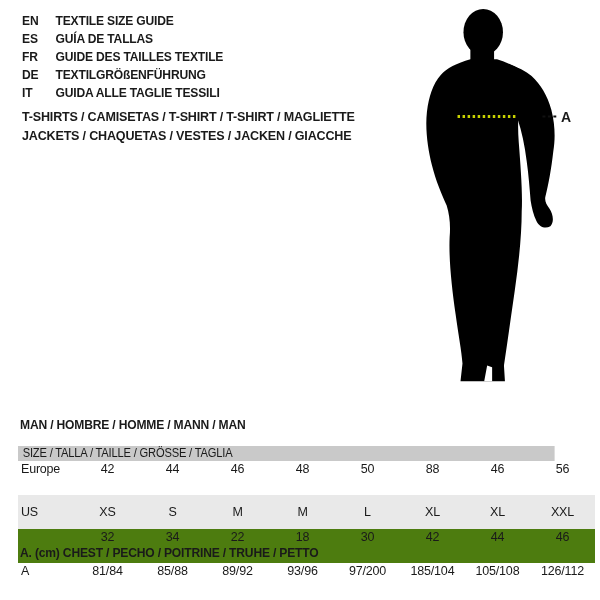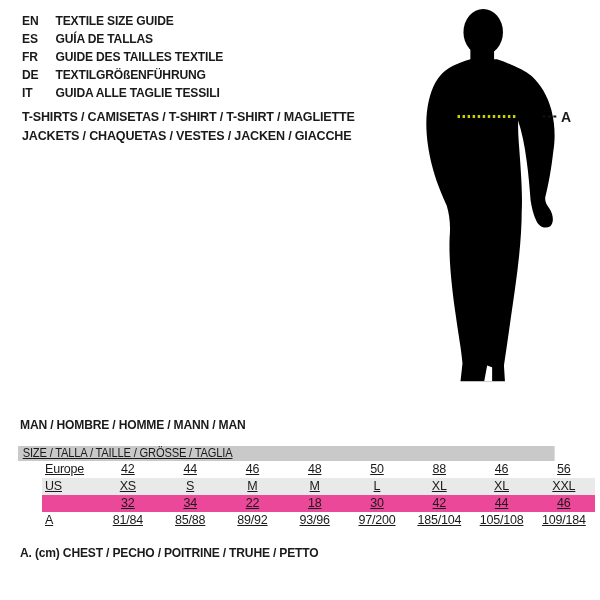--- a/index.html
+++ b/index.html
@@ -8,23 +8,23 @@
   .condensed{transform:scaleX(0.93);transform-origin:0 0;}
   .lang-block{position:absolute;left:22px;top:12px;}
   .lang-row{display:flex;height:18px;line-height:18px;font-weight:bold;font-size:13px;letter-spacing:-0.2px;}
   .lang-code{width:36px;}
   .garment-lines{position:absolute;left:22px;top:107px;font-weight:bold;font-size:13.5px;
                  line-height:19px;letter-spacing:-0.2px;}
   .figure-area{position:absolute;left:410px;top:5px;width:180px;height:390px;}
   .figure-area svg{position:absolute;left:0;top:0;}
   .measure-label{position:absolute;left:151px;top:104px;font-weight:bold;font-size:14px;}
   .section-title{position:absolute;left:20px;top:417px;font-weight:bold;font-size:13px;letter-spacing:-0.2px;}
-  .size-table{position:absolute;left:18px;top:446px;width:577px;font-size:12.5px;letter-spacing:-0.2px;text-decoration:underline;}
+  .size-table{position:absolute;left:18px;top:446px;width:577px;font-size:12.5px;letter-spacing:-0.2px;}
   .size-table-header{height:15px;line-height:15px;padding-left:5px;font-size:12px;}
-  .size-row{display:flex;height:17px;line-height:17px;margin-left:24px;}
+  .size-row{display:flex;height:34px;line-height:17px;}
   .size-row-label{width:57px;padding-left:3px;box-sizing:border-box;}
   .size-cell{width:65px;text-align:center;}
   .footnote{position:absolute;left:20px;top:545px;font-weight:bold;font-size:13px;letter-spacing:-0.2px;}
 </style>
 </head>
 <body>
 
 <div class="page">
 
   <div class="lang-block condensed" id="lang-block">
@@ -114,51 +114,51 @@
           <span class="size-row-label">Europe</span>
           <span class="size-cell">42</span>
           <span class="size-cell">44</span>
           <span class="size-cell">46</span>
           <span class="size-cell">48</span>
           <span class="size-cell">50</span>
           <span class="size-cell">88</span>
           <span class="size-cell">46</span>
           <span class="size-cell">56</span>
         </div>
-        <div class="size-row" style="background: rgb(233, 233, 233);">
+        <div class="size-row" style="background: rgb(233, 233, 233); align-items: center;">
           <span class="size-row-label">US</span>
           <span class="size-cell">XS</span>
           <span class="size-cell">S</span>
           <span class="size-cell">M</span>
           <span class="size-cell">M</span>
           <span class="size-cell">L</span>
           <span class="size-cell">XL</span>
           <span class="size-cell">XL</span>
           <span class="size-cell">XXL</span>
         </div>
-        <div class="size-row" style="background: #ec4899;">
+        <div class="size-row" style="background: #4d7c0f;">
           <span class="size-row-label"></span>
           <span class="size-cell">32</span>
           <span class="size-cell">34</span>
           <span class="size-cell">22</span>
           <span class="size-cell">18</span>
           <span class="size-cell">30</span>
           <span class="size-cell">42</span>
           <span class="size-cell">44</span>
           <span class="size-cell">46</span>
         </div>
         <div class="size-row">
           <span class="size-row-label">A</span>
           <span class="size-cell">81/84</span>
           <span class="size-cell">85/88</span>
           <span class="size-cell">89/92</span>
           <span class="size-cell">93/96</span>
           <span class="size-cell">97/200</span>
           <span class="size-cell">185/104</span>
           <span class="size-cell">105/108</span>
-          <span class="size-cell">109/184</span>
+          <span class="size-cell">126/112</span>
         </div>
       </div>
   </div>
 
   <div class="footnote condensed">A. (cm) CHEST / PECHO / POITRINE / TRUHE / PETTO</div>
 
 </div>
 
 </body></html>

